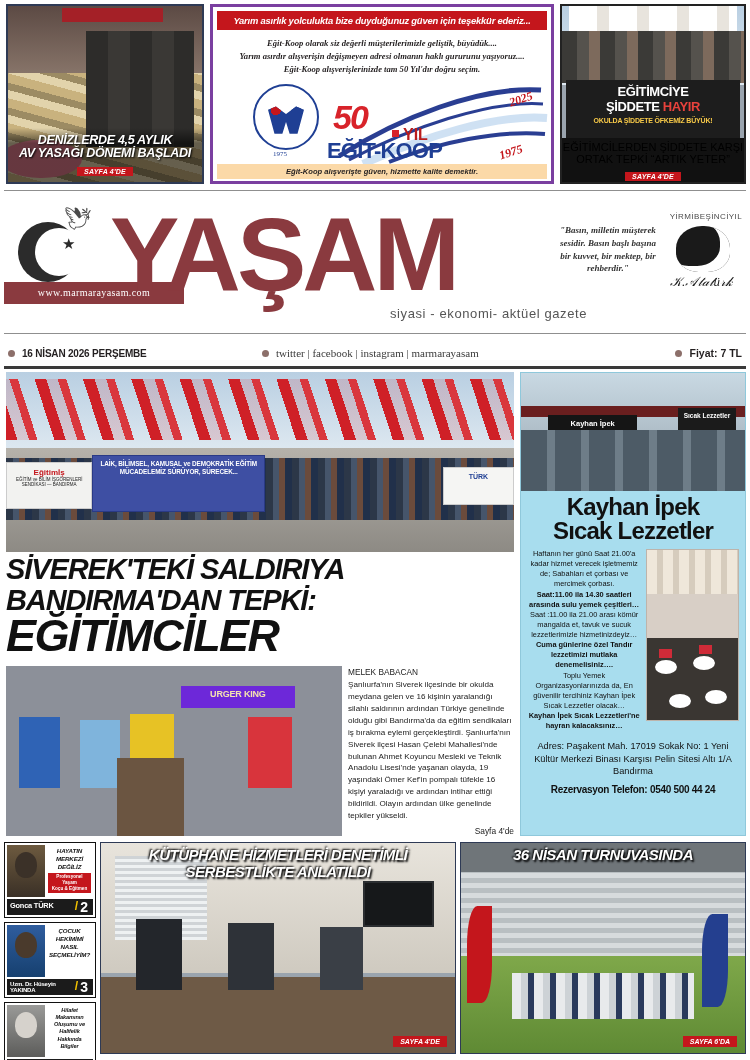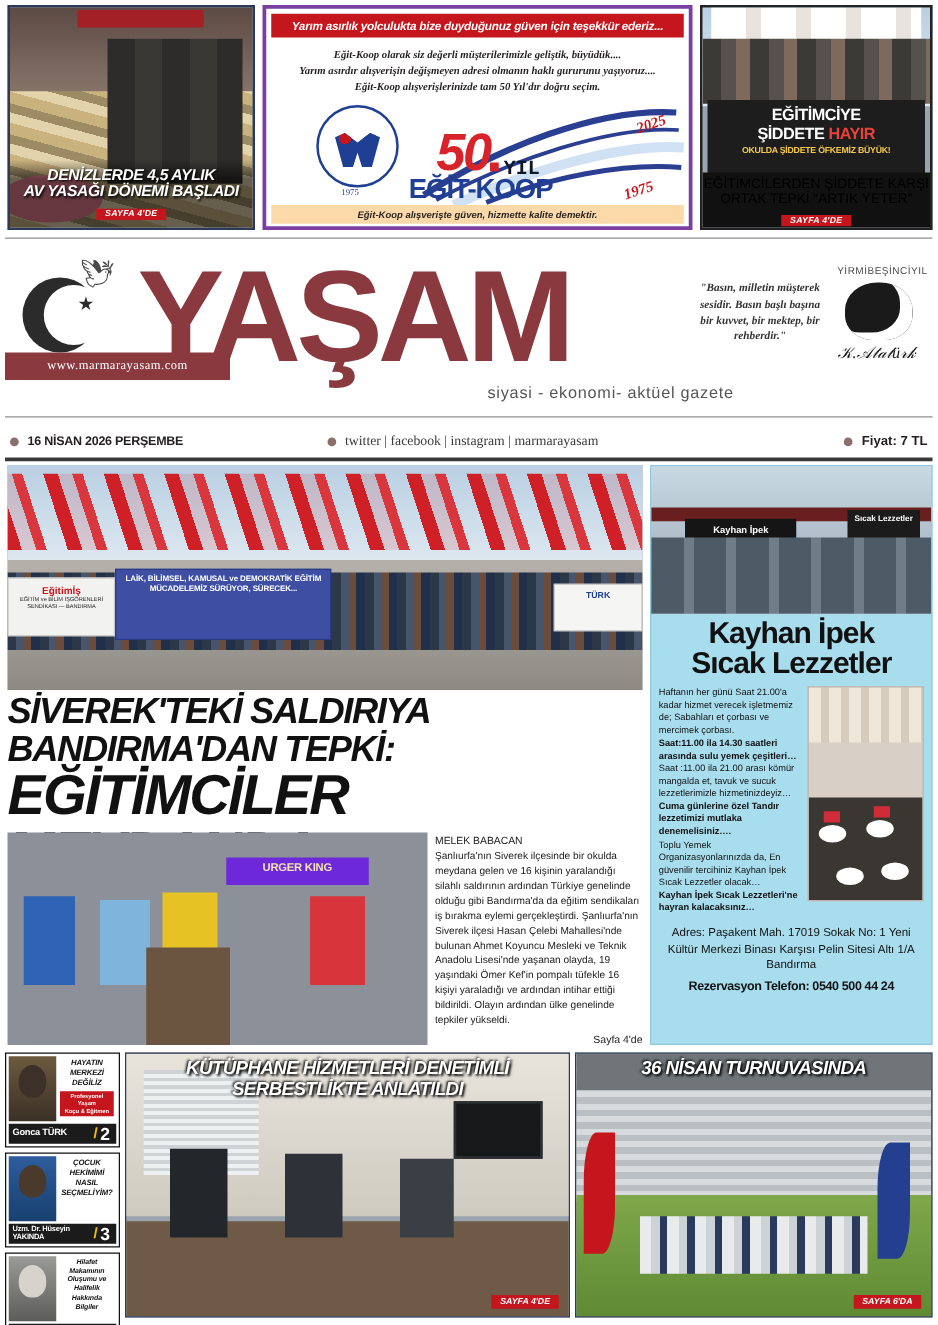--- a/index.html
+++ b/index.html
@@ -64,27 +64,27 @@
   .adlogo .coop-emblem .fig { position:absolute; left:50%; top:50%;
          transform:translate(-50%,-50%); width:36px; height:34px;
          background:
            radial-gradient(circle at 22% 30%, #c4161c 0 5px, transparent 5px),
            radial-gradient(circle at 78% 30%, #1f3f94 0 5px, transparent 5px),
            linear-gradient(#1f3f94,#1f3f94); 
          clip-path: polygon(0 30%,22% 20%,50% 42%,78% 20%,100% 30%,82% 100%,60% 100%,50% 66%,40% 100%,18% 100%); }
   .adlogo .yr1975 { position:absolute; left:56px; top:72px; font-size:7px;
          font-family:"Liberation Serif",serif; color:#1f3f94; }
   .adlogo .swoosh { position:absolute; left:112px; top:0; width:224px; height:86px; }
-  .adlogo .fifty { position:absolute; left:132px; top:20px;
+  .adlogo .fifty { position:absolute; left:116px; top:20px;
          font-family:"Liberation Sans",sans-serif; font-weight:bold;
-         font-size:42px; color:#d8232a; font-style:italic; letter-spacing:-2px; }
+         font-size:34px; color:#d8232a; font-style:italic; letter-spacing:-2px; }
   .adlogo .dot { position:absolute; left:175px; top:52px; width:7px; height:7px;
          background:#d8232a; }
   .adlogo .yil { position:absolute; left:186px; top:48px; font-size:16px;
-         font-weight:bold; color:#0f172a; font-family:Liberation Mono, monospace; }
+         font-weight:bold; color:#b91c1c; font-family:Liberation Sans, sans-serif; }
   .adlogo .egitkoop { position:absolute; left:110px; top:60px; font-size:22px;
          font-weight:bold; color:#1f3f94; font-family:"Liberation Sans",sans-serif;
          letter-spacing:-.8px; }
   .adlogo .y2025 { position:absolute; right:14px; top:14px; font-size:12px;
          font-weight:bold; color:#c4161c; font-style:italic;
          transform:rotate(-18deg); font-family:"Liberation Serif",serif; }
   .adlogo .y1975 { position:absolute; right:24px; bottom:4px; font-size:12px;
          font-weight:bold; color:#c4161c; font-style:italic;
          transform:rotate(-18deg); font-family:"Liberation Serif",serif; }
   .adfoot { background:#fbd9a8; text-align:center; font-size:7.6px;
@@ -213,21 +213,21 @@
   .rightad .storefront .shopsign2 { position:absolute; right:4%; top:30%; width:26%; height:20%;
          background:#1b1b1b; }
   .rightad .storefront .shopsign2 span { color:#fff; font-size:6.5px; font-weight:bold;
          display:block; text-align:center; line-height:2.6; }
   .rightad .storefront .glass { position:absolute; left:0; right:0; bottom:0; height:52%;
          background:repeating-linear-gradient(90deg,#4d5b66 0 26px,#6e7d88 26px 34px); }
   .rightad h2 { text-align:center; font-weight:bold; font-size:24px; color:#111;
          line-height:1.02; letter-spacing:-.8px; padding:4px 2px 0;
          font-family:"Liberation Sans",sans-serif; }
   .rightad .body { display:flex; gap:5px; padding:5px 6px 0; }
-  .rightad .body .col { width:116px; font-size:7.4px; line-height:1.37; color:#111; }
+  .rightad .body .col { width:116px; font-size:7.4px; line-height:1.37; color:#111;text-align:center; }
   .rightad .body .col .b { font-weight:bold; }
   .rightad .interior { width:94px; height:172px; background:#d8cfc6; position:relative;
          overflow:hidden; border:1px solid #bdb4ab; }
   .rightad .interior .ceil { position:absolute; left:0; right:0; top:0; height:26%;
          background:repeating-linear-gradient(90deg,#efe7da 0 10px,#d6ccbd 10px 16px); }
   .rightad .interior .tbl { position:absolute; left:0; right:0; bottom:0; height:48%;
          background:#3a3632; }
   .rightad .interior .plate { position:absolute; width:22px; height:14px; border-radius:50%;
          background:#fff; }
   .rightad .interior .nap { position:absolute; width:13px; height:9px; background:#cf2b38; }

